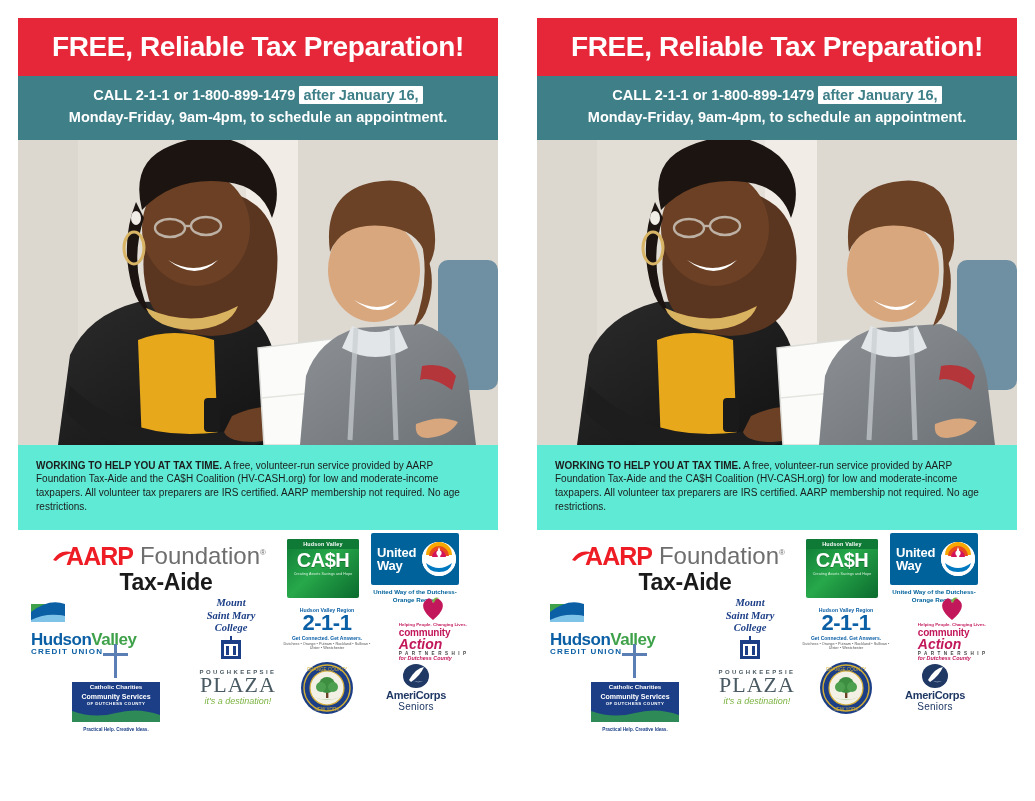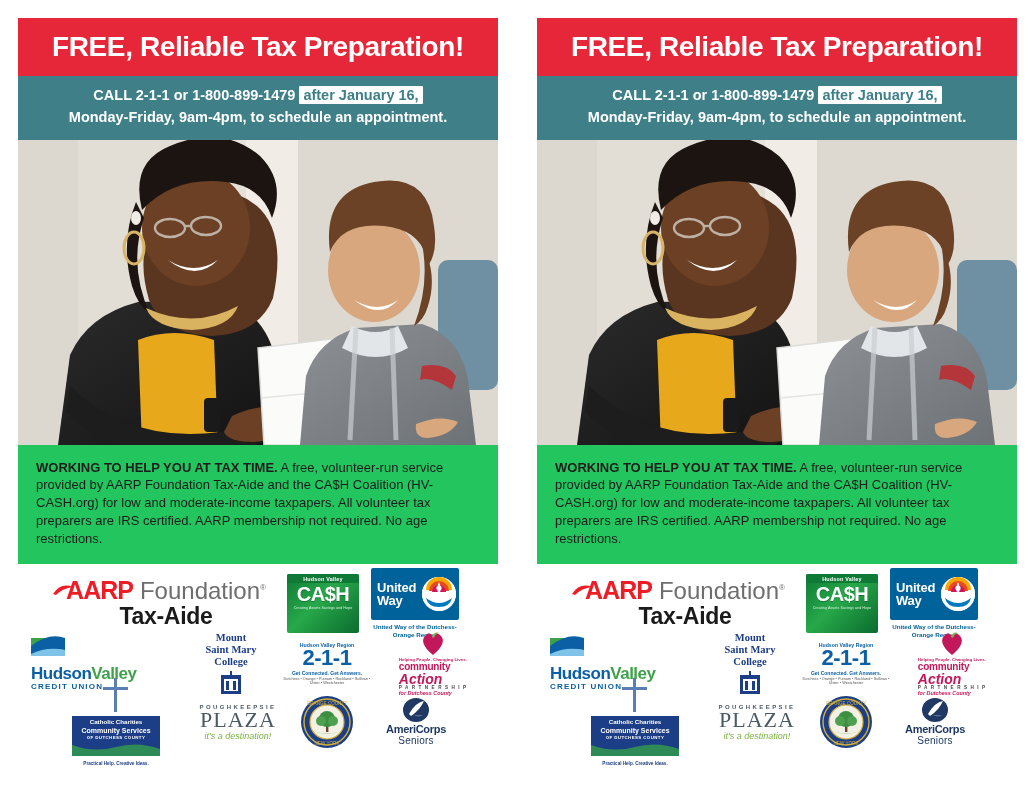--- a/index.html
+++ b/index.html
@@ -38,23 +38,23 @@
 
   
   .photo{
     position:relative;width:480px;height:305px;overflow:hidden;
     background:#cfc9c2;
   }
   .photo svg{display:block;width:480px;height:305px;}
 
   
   .bodybox{
-    background:#22c55e;color:#1c1c1c;
+    background:#5eead4;color:#1c1c1c;
     padding:14px 18px 16px;
-    font-size:13px;line-height:1.38;
+    font-size:10px;line-height:1.38;
   }
   .bodybox b{font-weight:bold;}
 
   
   .logos{
     flex:1;background:#ffffff;padding:8px 10px 4px;
     box-sizing:border-box;
   }
   .logorow{
     display:flex;align-items:center;justify-content:center;
@@ -128,21 +128,21 @@
   
   .hvcu{width:150px;display:flex;align-items:flex-start;gap:6px;}
   .hvcu .mark{width:34px;height:24px;}
   .hvcu .txt{line-height:1.02;}
   .hvcu .t1{font-size:17px;font-weight:bold;letter-spacing:-.5px;}
   .hvcu .blue{color:#0B5FA5;}
   .hvcu .green{color:#3FA24B;}
   .hvcu .t2{font-size:8px;font-weight:bold;color:#0B5FA5;letter-spacing:1.2px;}
 
   
-  .msm{width:84px;text-align:center;}
+  .msm{width:84px;text-align:center;font-style:italic;}
   .msm .t{
     font-family:"Liberation Serif", serif;color:#1B3E86;
     font-size:10.5px;font-weight:bold;line-height:1.18;
   }
   .msm .crest{width:22px;height:24px;margin:2px auto 0;}
 
   
   .two11{width:92px;text-align:center;}
   .two11 .hdr{color:#0B5FA5;font-size:5.2px;font-weight:bold;}
   .two11 .num{

